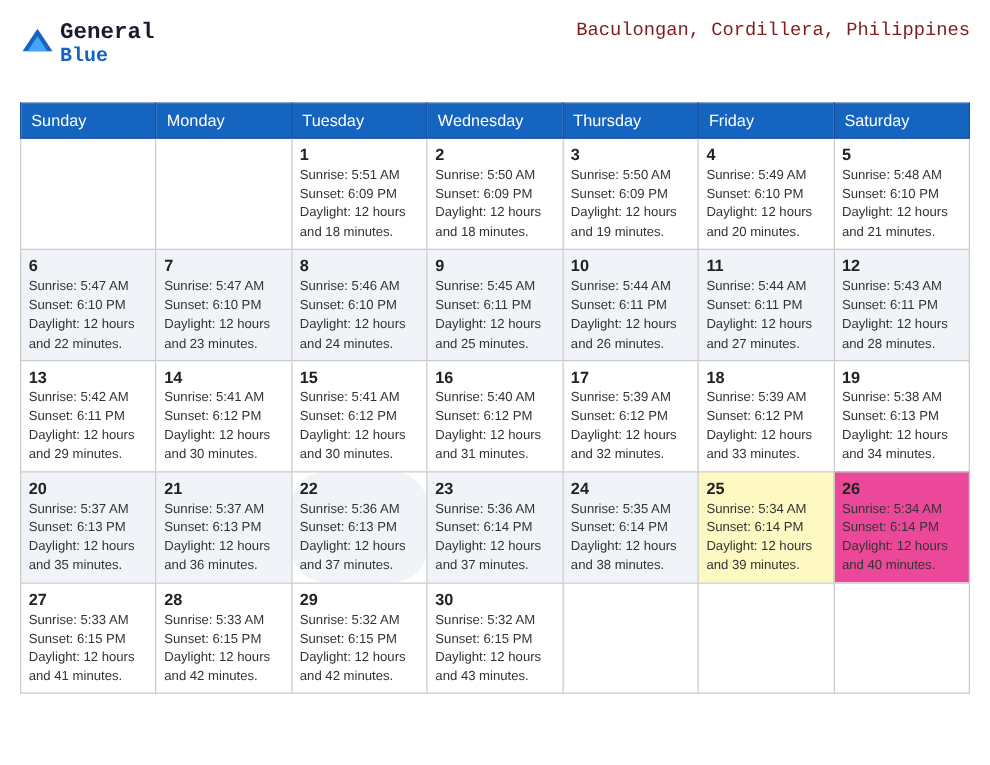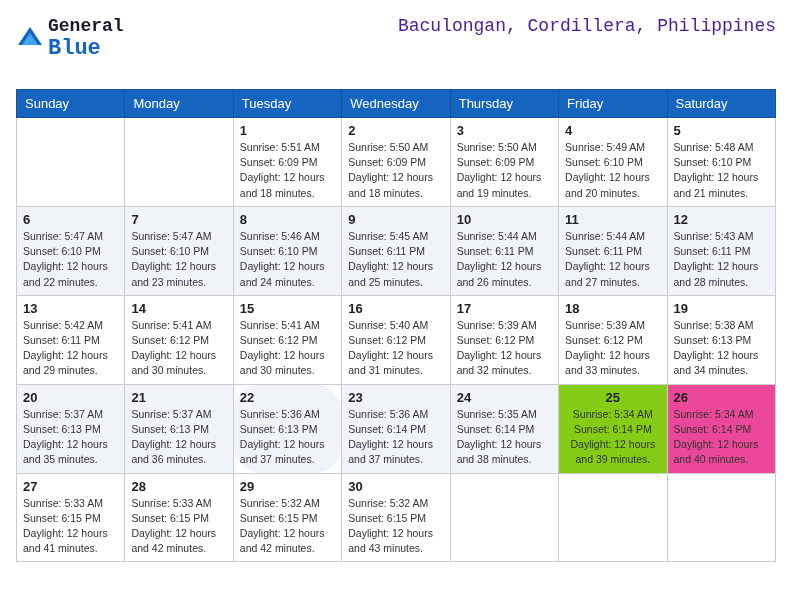--- a/index.html
+++ b/index.html
@@ -21,39 +21,39 @@
       display: flex;
       align-items: center;
       gap: 4px;
     }
     .logo-text-general {
       font-size: 18px;
       font-weight: bold;
       color: #1a1a2e;
     }
     .logo-text-blue {
-      font-size: 22px;
+      font-size: 16px;
       font-weight: bold;
       color: #1565c0;
     }
     .logo-icon {
       width: 28px;
       height: 28px;
     }
     .title-area {
       text-align: right;
     }
     .main-title {
       font-size: 32px;
       font-weight: bold;
       color: #1a1a2e;
     }
     .subtitle {
-      font-size: 18px;
-      color: #4c1d95;
+      font-size: 15px;
+      color: #7f1d1d;
       text-align: center;
     }
     .calendar {
       width: 100%;
       border-collapse: collapse;
       border: 1px solid #14532d;
     }
     .calendar th {
       background-color: #1565c0;
       color: #fff;
@@ -274,21 +274,21 @@
           <div class="cell-content" style="white-space: pre-line;">Sunrise: 5:36 AM
 Sunset: 6:14 PM
 Daylight: 12 hours and 37 minutes.</div>
         </td>
         <td style="background: rgb(240, 244, 248);">
           <span class="day-num">24</span>
           <div class="cell-content" style="white-space: pre-line;">Sunrise: 5:35 AM
 Sunset: 6:14 PM
 Daylight: 12 hours and 38 minutes.</div>
         </td>
-        <td style="background: #84cc16; text-align: center;">
+        <td style="background: #fef9c3;">
           <span class="day-num">25</span>
           <div class="cell-content" style="white-space: pre-line;">Sunrise: 5:34 AM
 Sunset: 6:14 PM
 Daylight: 12 hours and 39 minutes.</div>
         </td>
         <td style="background: #ec4899;">
           <span class="day-num">26</span>
           <div class="cell-content" style="white-space: pre-line;">Sunrise: 5:34 AM
 Sunset: 6:14 PM
 Daylight: 12 hours and 40 minutes.</div>

